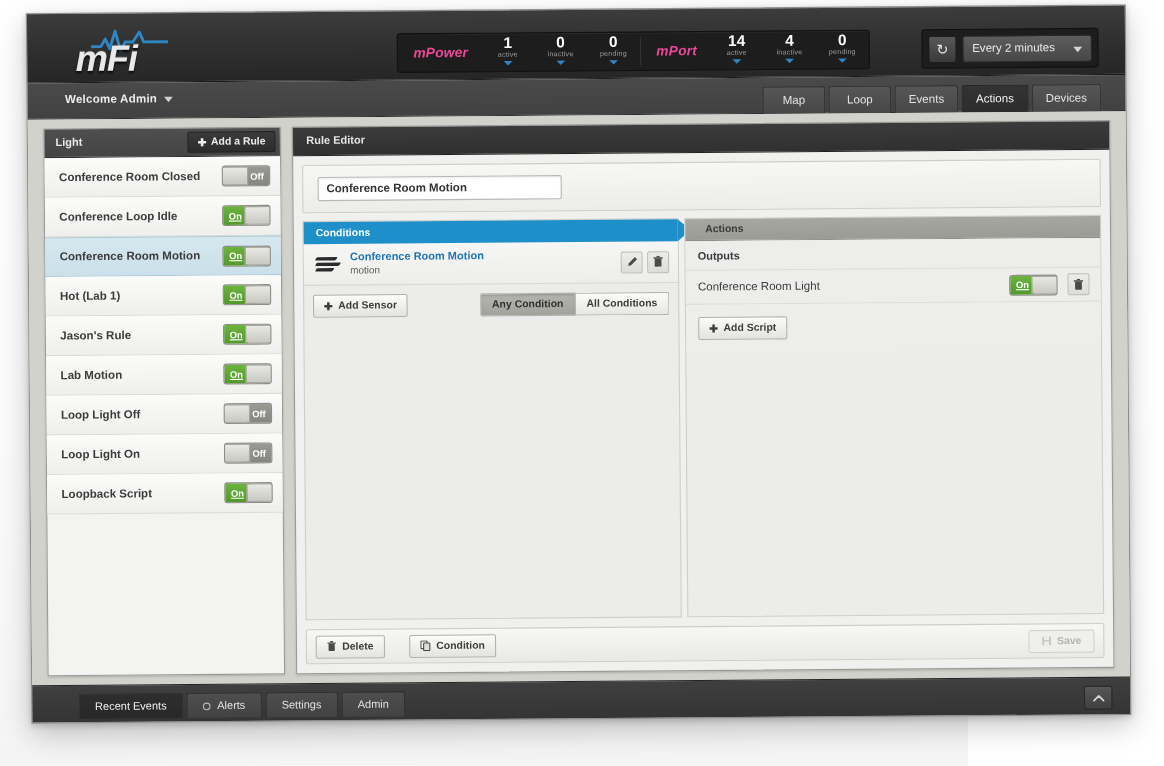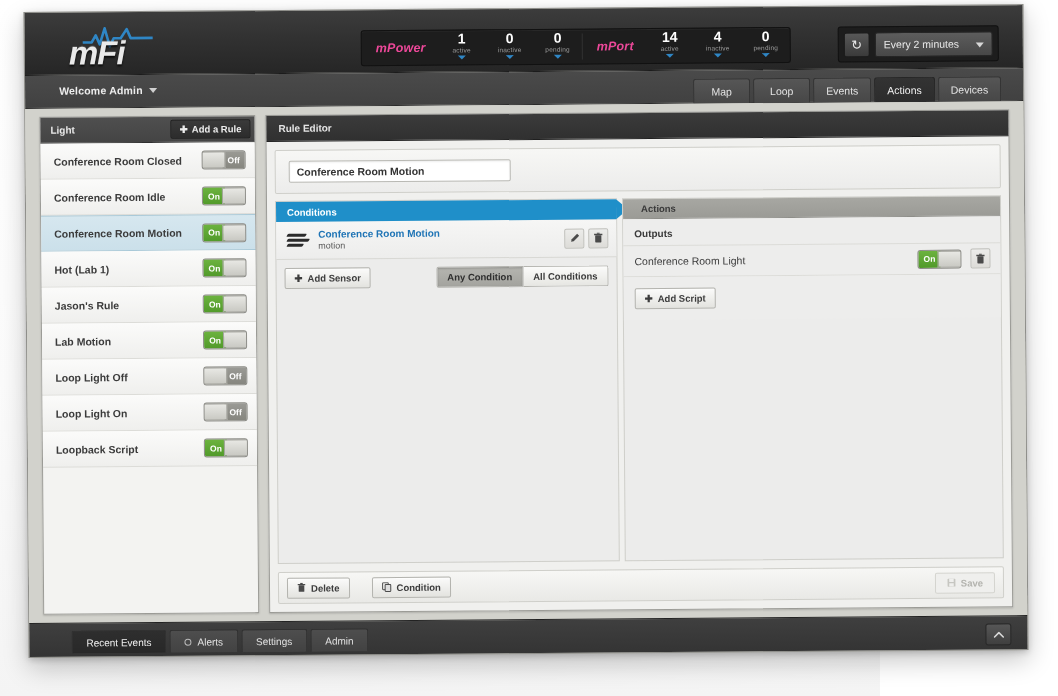--- a/index.html
+++ b/index.html
@@ -184,21 +184,21 @@
   .tgl .txt {
     position:absolute; top:0; height:100%; width:22px;
     display:flex; align-items:center; justify-content:center;
     font-size:8.5px; font-weight:bold;
   }
   .tgl .knob {
     position:absolute; top:0; height:100%; width:23px;
     background: linear-gradient(180deg,#e8e8e4,#c9c9c3);
     border:1px solid #a7a7a1;
   }
-  .tgl.on .txt { left:0; background: linear-gradient(180deg,#6cb33f,#519a2a); color:#fff; }
+  .tgl.on .txt { left:0; background: linear-gradient(180deg,#6cb33f,#519a2a); color:#fff;text-decoration:underline; }
   .tgl.on .knob { right:0; border-right:none; }
   .tgl.off .txt { right:0; background: linear-gradient(180deg,#9a9a95,#86867f); color:#fff;margin-left:34px; }
   .tgl.off .knob { left:0; border-left:none; }
 
   
   .editor {
     position:absolute; left:240px; top:8px; right:14px; bottom:8px;
     background:#f0f0ee; border:1px solid #9b9b96;
     box-shadow: 0 1px 2px rgba(0,0,0,.18);
   }
@@ -446,21 +446,21 @@
         </div>
         <div id="ruleList">
               <div class="ruleRow">
                 <div class="nm">Conference Room Closed</div>
                 <div class="tgl off">
                   <div class="txt">Off</div>
                   <div class="knob"></div>
                 </div>
               </div>
               <div class="ruleRow">
-                <div class="nm">Conference Room Idle</div>
+                <div class="nm">Conference Loop Idle</div>
                 <div class="tgl on">
                   <div class="txt">On</div>
                   <div class="knob"></div>
                 </div>
               </div>
               <div class="ruleRow sel">
                 <div class="nm">Conference Room Motion</div>
                 <div class="tgl on">
                   <div class="txt">On</div>
                   <div class="knob"></div>

